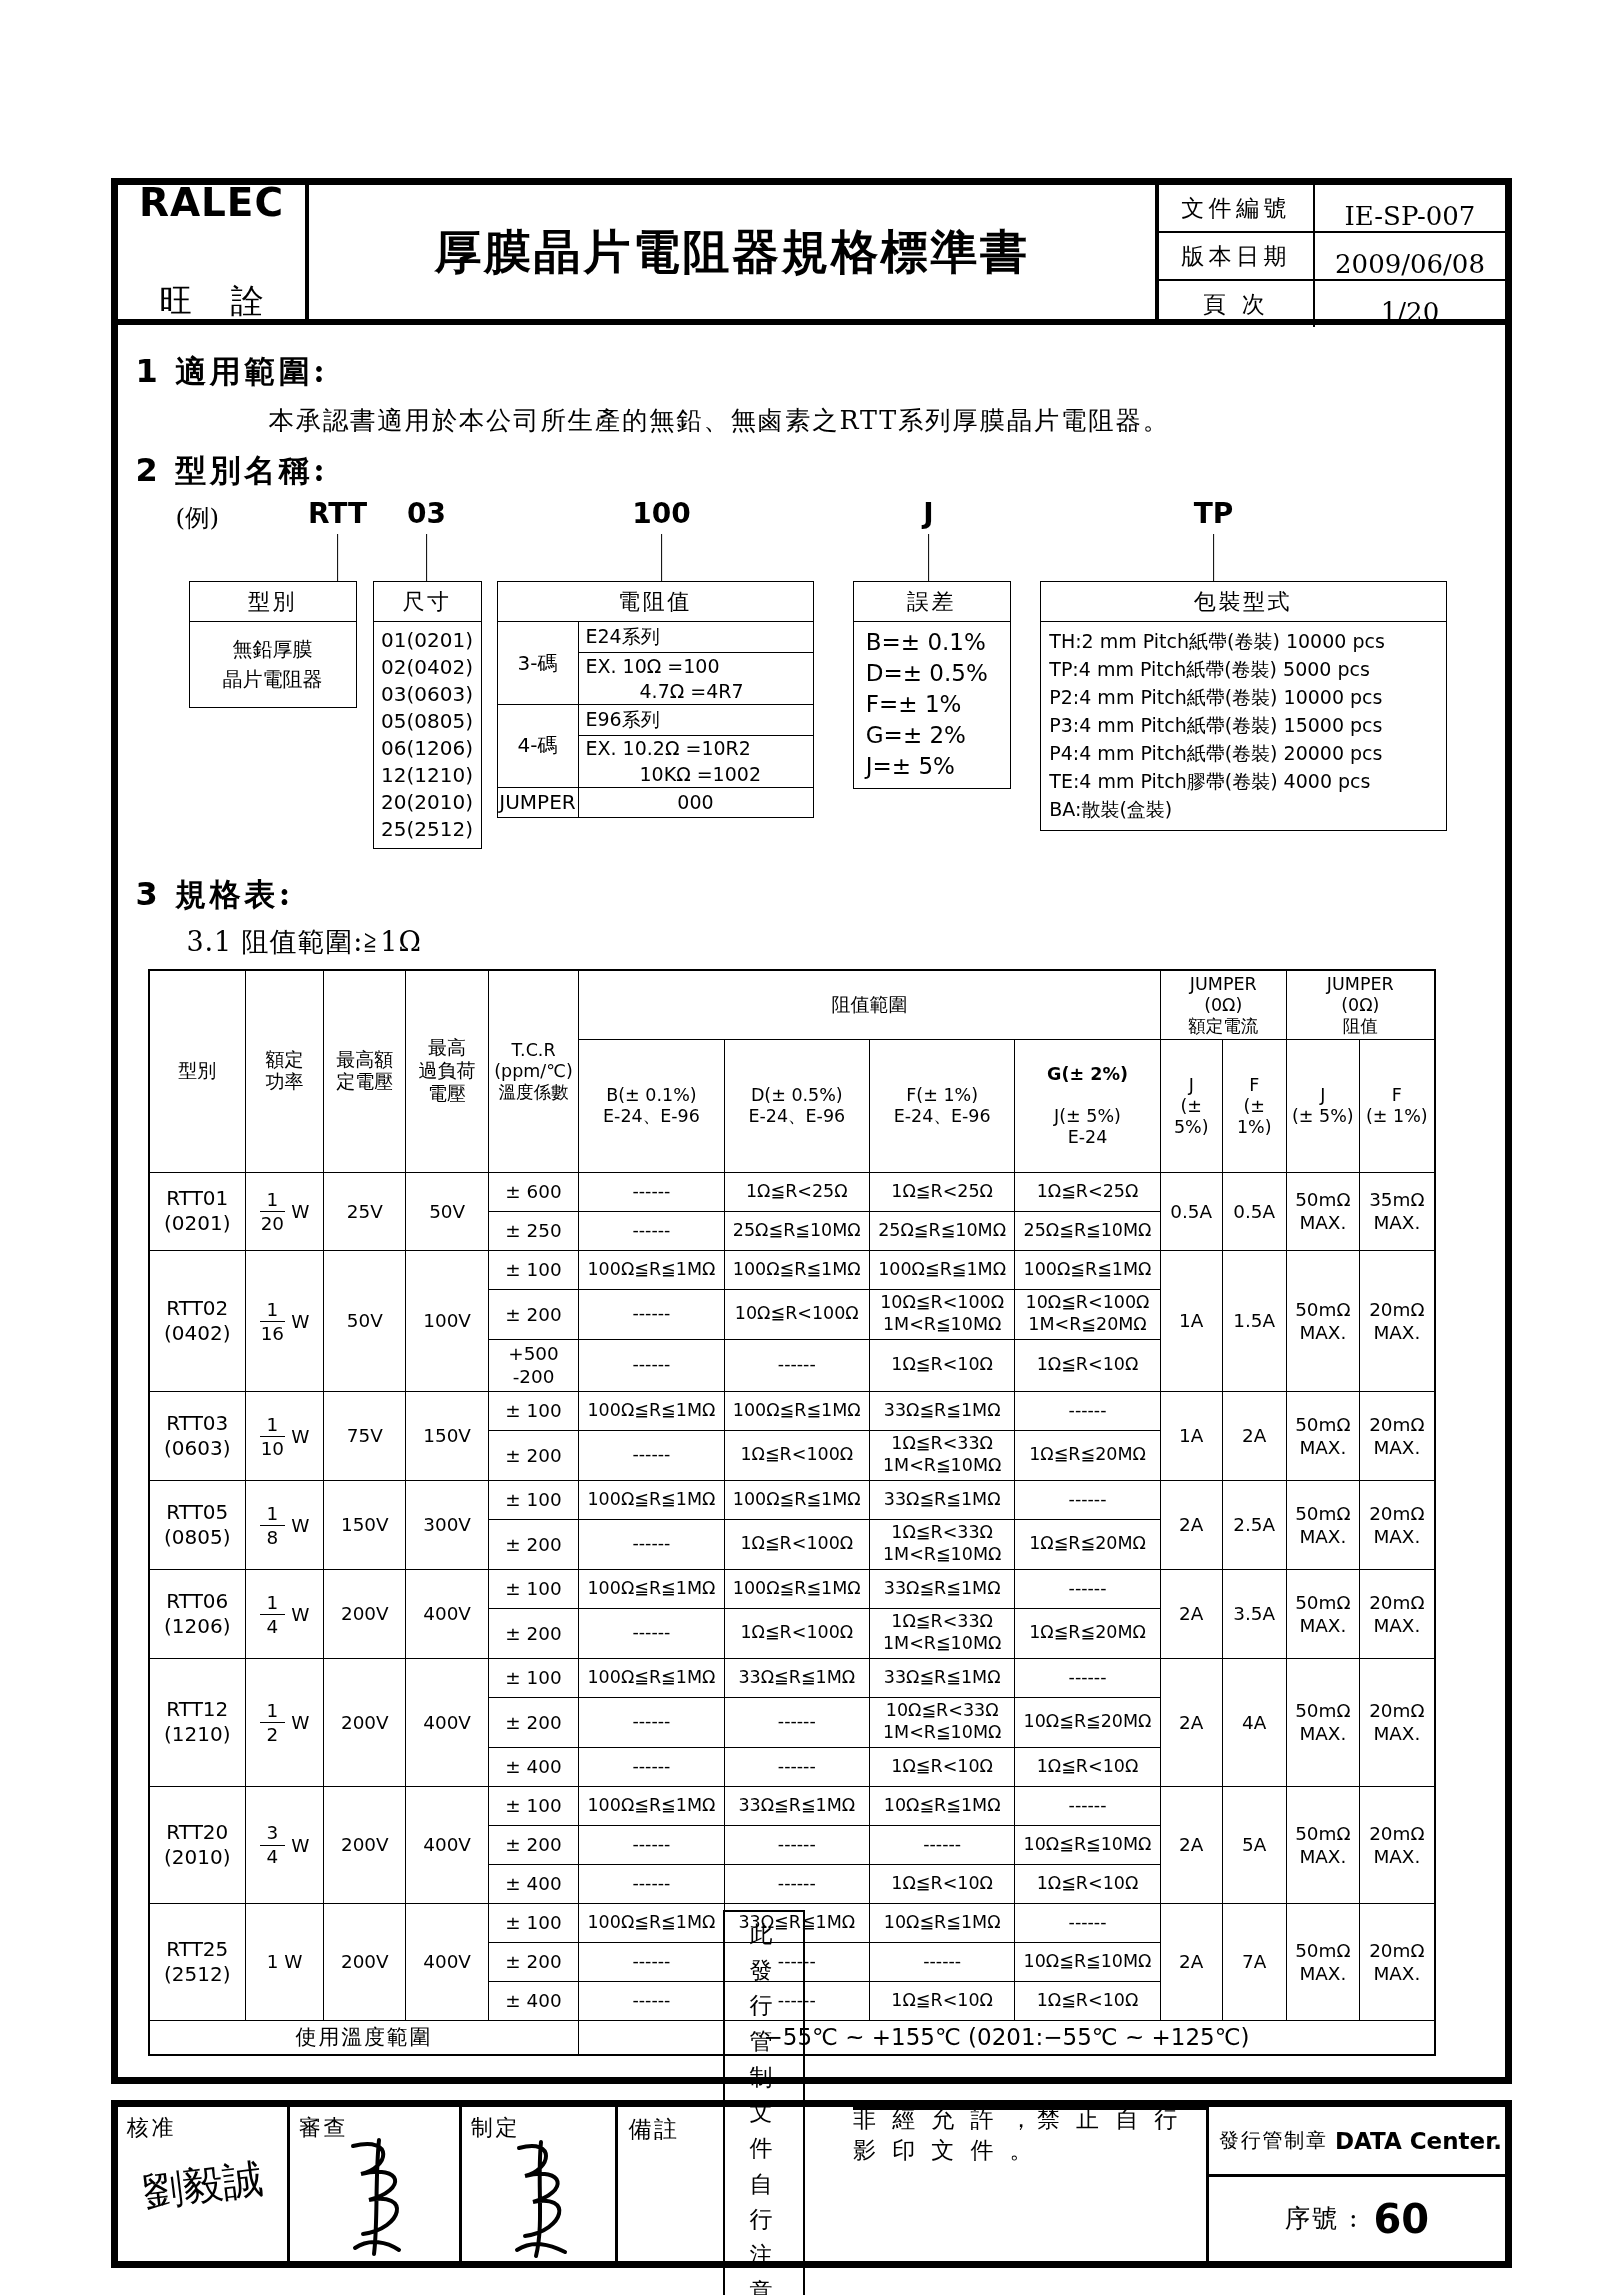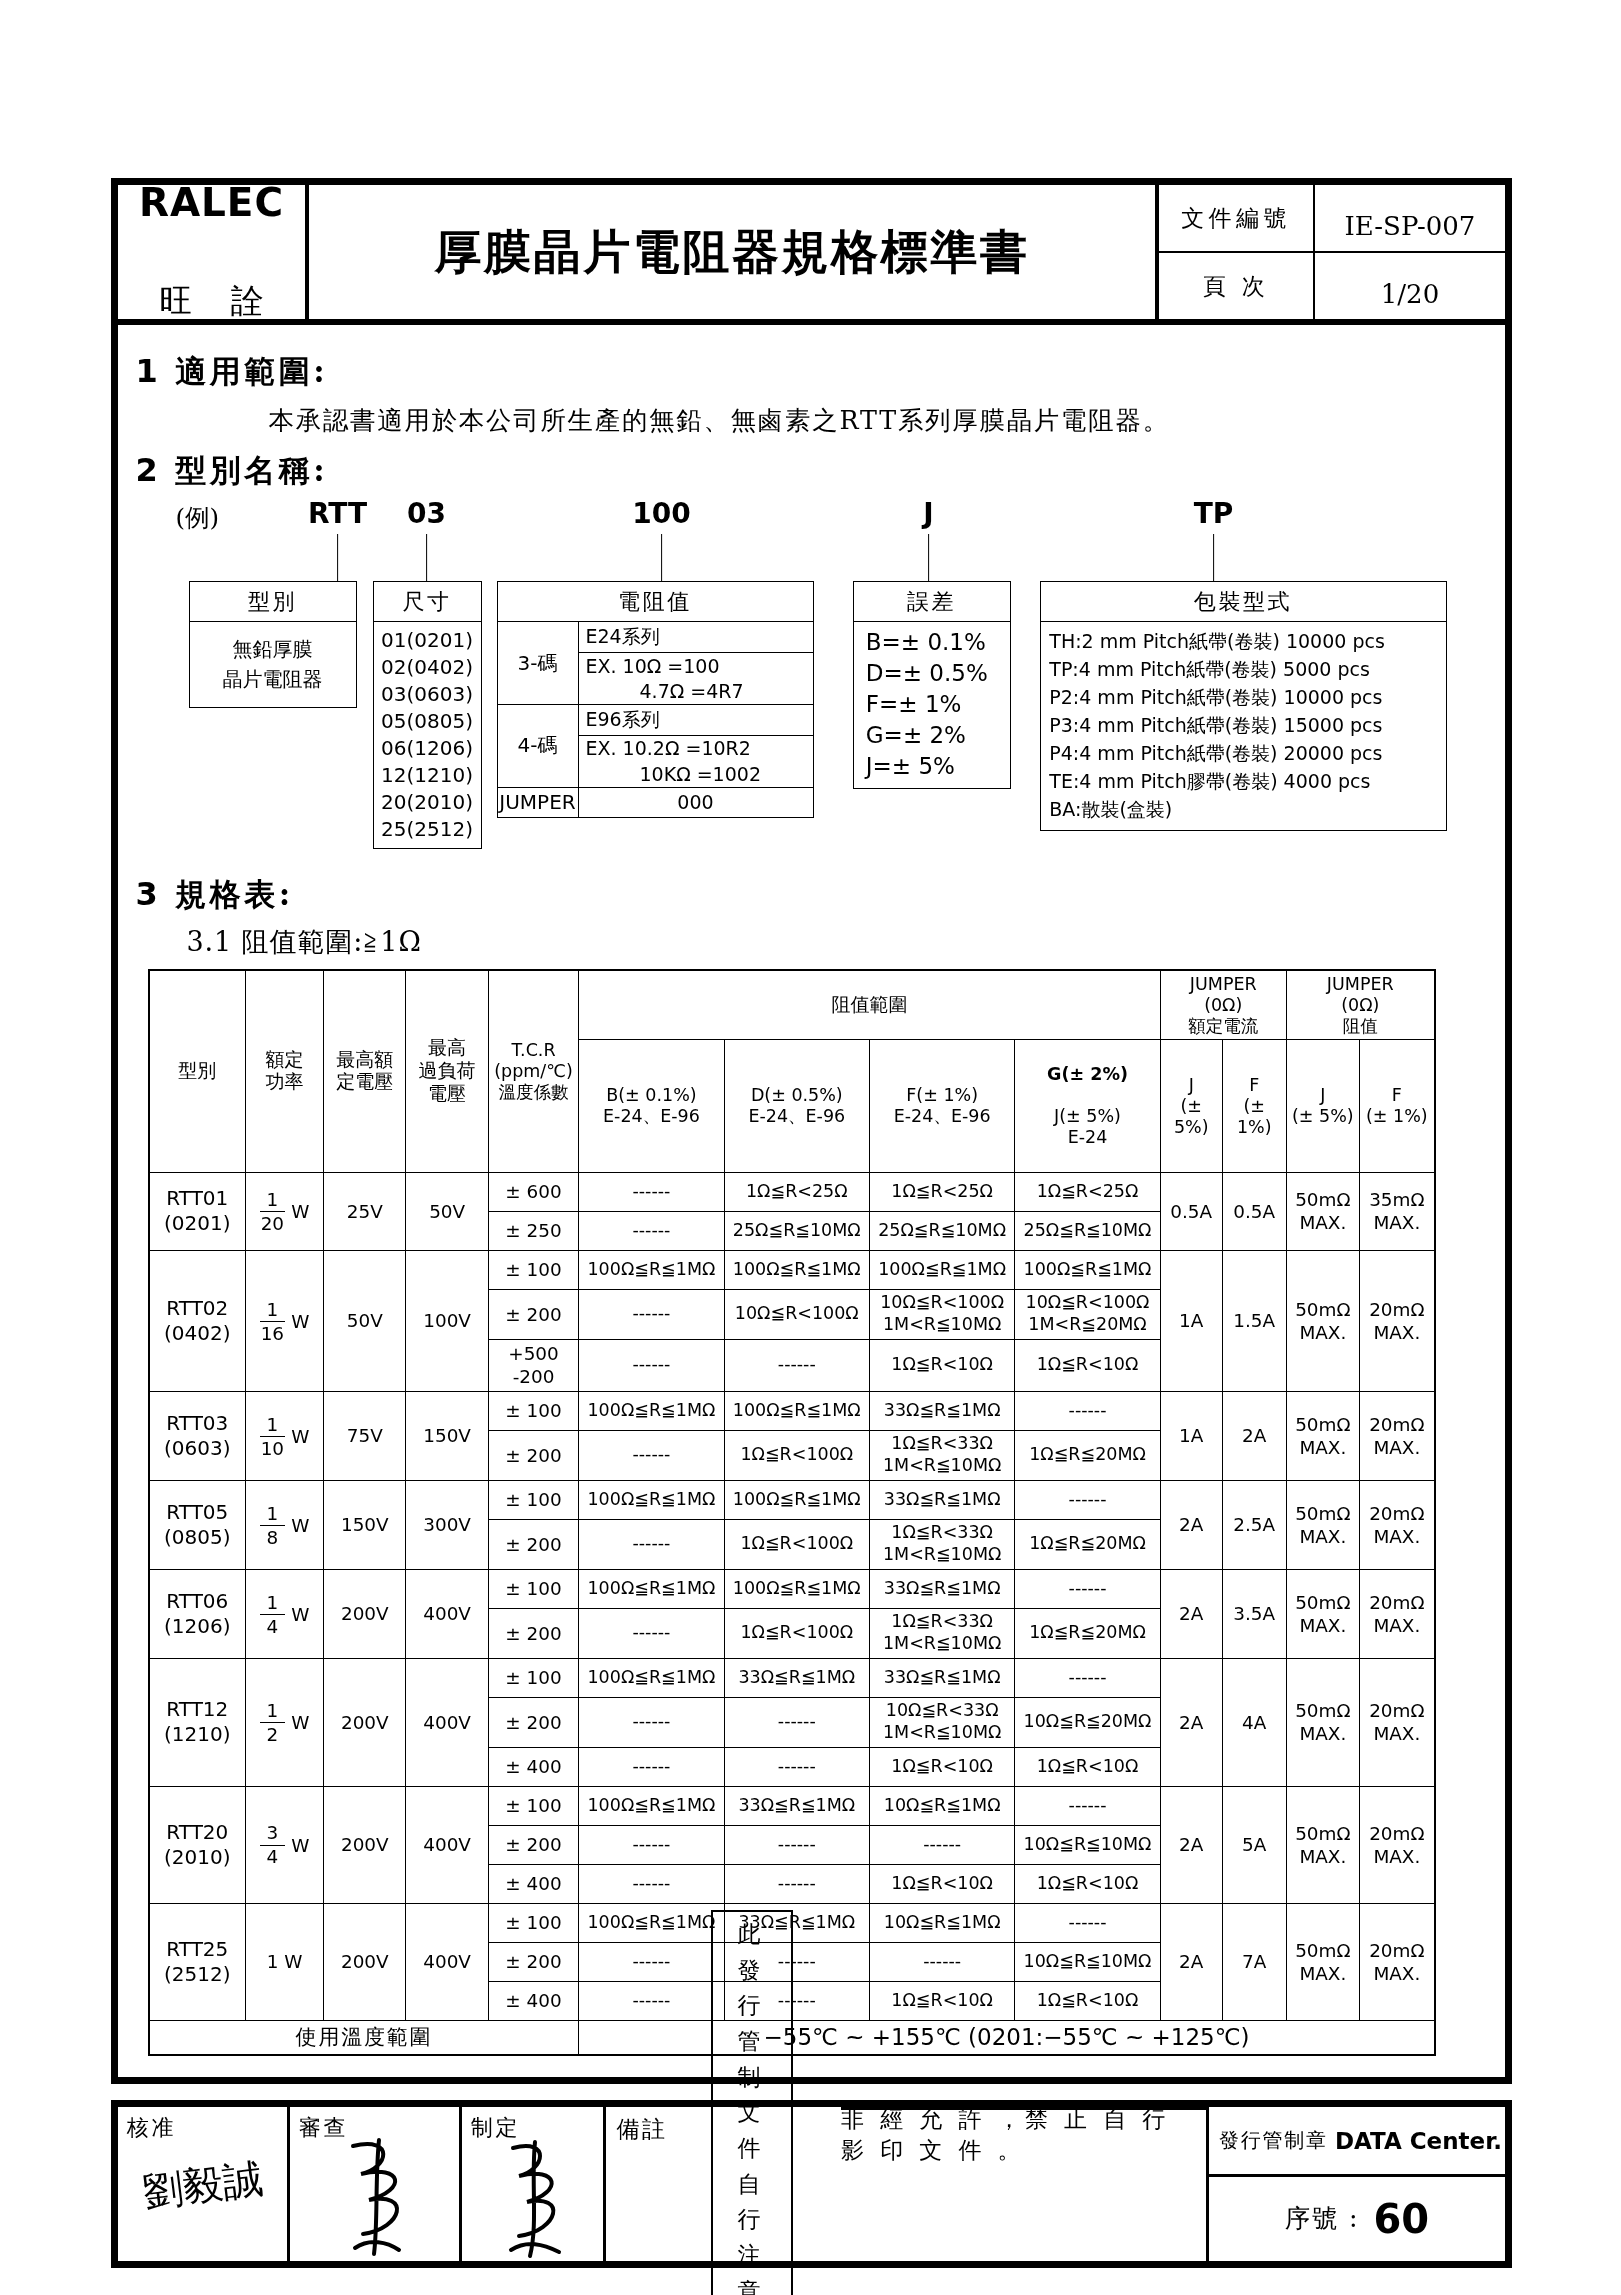--- a/index.html
+++ b/index.html
@@ -78,21 +78,21 @@
   .pwrap { display:inline-flex; align-items:center; gap:6.1px; }
   .frac { display:inline-flex; flex-direction:column; font-size:18.4px; line-height:1.15; }
   .fnum { border-bottom:1.8px solid #000; padding:0 7px 0.9px; }
   .fden { padding-top:0.9px; }
 
   
   .footer-frame { border:7px solid #000; margin-top:16px; display:flex; height:168px; background:#fff; }
   .sig-box { border-right:3.5px solid #000; position:relative; }
   .sig-box.approve { width:172px; }
   .sig-box.review { width:172px; }
-  .sig-box.draft { width:144px; }
+  .sig-box.draft { width:156px; }
   .sig-label { position:absolute; top:5.3px; left:8.8px; font-size:22px; font-family:"DejaVu Serif", serif; letter-spacing:2.6px; }
   .sig-script { position:absolute; left:50%; top:51px; transform:translateX(-50%) rotate(-7deg);
                 font-size:40px; font-family:"DejaVu Serif", serif; white-space:nowrap; }
   .scribble { position:absolute; left:50%; top:23px; transform:translateX(-50%); height:130px; }
   .note-col { flex:1; border-right:3.5px solid #000; display:flex; flex-direction:row;gap:48px; }
   .note-top { flex:1; position:relative; display:flex; align-items:center; }
   .note-label { position:absolute; left:10.5px; top:7px; font-size:23px; font-family:"DejaVu Serif", serif; letter-spacing:2.6px; }
   .note-inner { margin-left:105px; border:2.6px solid #000; padding:5.3px 24.5px; font-size:23px; line-height:1.55;
                 font-family:"DejaVu Serif", serif; letter-spacing:6.1px; text-align:center; }
   .note-warning { border-top:3.5px solid #000; height:53px; display:flex; align-items:center; justify-content:center;
@@ -115,20 +115,24 @@
     <div class="doc-header">
       <div class="logo-cell">
         <div class="logo-en" data-bind="header.logo_en">RALEC</div>
         <div class="logo-cn" data-bind="header.logo_cn">旺 詮</div>
       </div>
       <div class="title-cell" data-bind="header.title">厚膜晶片電阻器規格標準書</div>
       <div class="info-cell">
         <div class="info-row">
           <div class="info-label" data-bind="header.doc_no_label">文件編號</div>
           <div class="info-value" data-bind="header.doc_no_value">IE-SP-007</div>
+        </div>
+        <div class="info-row">
+          <div class="info-label" data-bind="header.date_label">版本日期</div>
+          <div class="info-value" data-bind="header.date_value">2009/06/08</div>
         </div>
         <div class="info-row">
           <div class="info-label" data-bind="header.page_label">頁 次</div>
           <div class="info-value" data-bind="header.page_value">1/20</div>
         </div>
       </div>
     </div>
 
     <div class="content">
 

